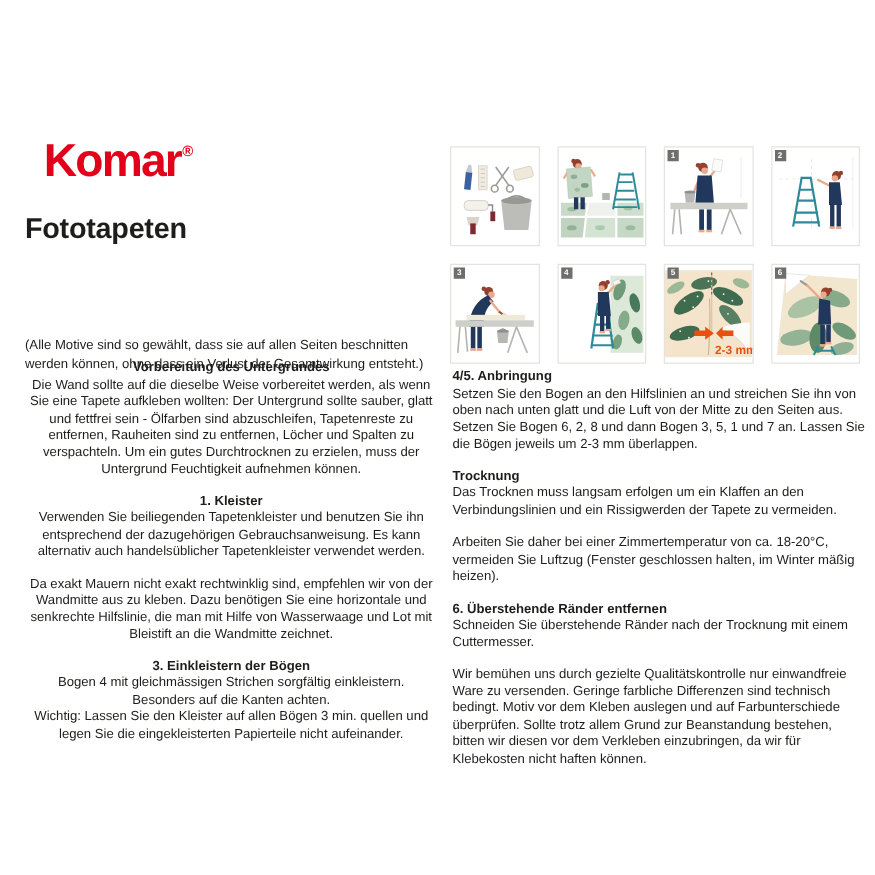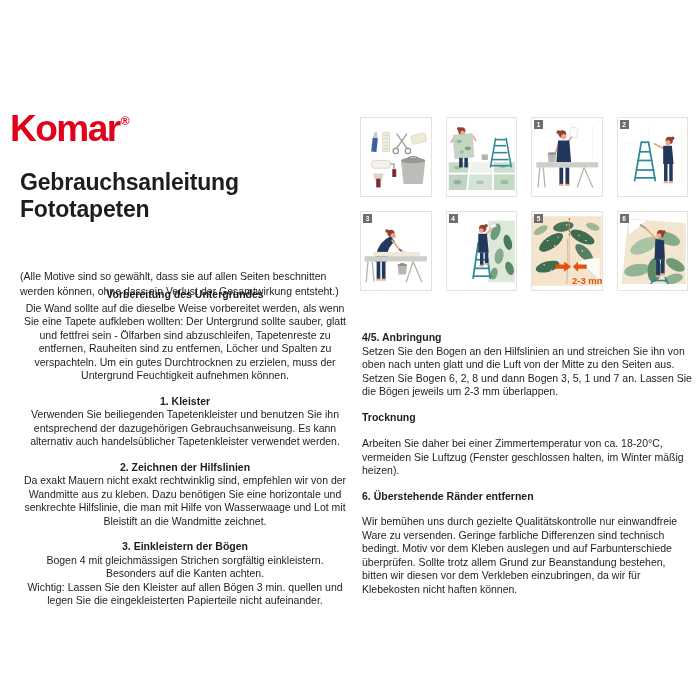--- a/index.html
+++ b/index.html
@@ -1,86 +1,86 @@
 <!DOCTYPE html>
 <html><head>
 <meta charset="utf-8">
 <style>
   html,body{margin:0;padding:0;}
   body{
     width:700px;height:700px;background:#ffffff;position:relative;
     font-family:"Liberation Sans","DejaVu Sans",sans-serif;color:#1d1d1b;
     -webkit-font-smoothing:antialiased;
   }
-  .logo{position:absolute;left:10px;top:110px;color:#e2001a;font-weight:bold;
+  .logo{position:absolute;left:35px;top:110px;color:#e2001a;font-weight:bold;
         font-size:37px;letter-spacing:-1.5px;line-height:38px;}
   .logo .reg{font-size:12px;font-weight:bold;position:relative;top:-16px;left:1px;letter-spacing:0;}
   .doc-title{position:absolute;left:20px;top:169px;font-size:23px;font-weight:bold;
              line-height:27px;letter-spacing:-0.2px;}
   .intro{position:absolute;left:20px;top:243px;width:334px;font-size:10.5px;line-height:14.5px;margin-top:26px;}
   .col{position:absolute;width:330px;font-size:10.5px;line-height:13.5px;}
   .col-left{left:20px;top:288px;text-align:center;}
-  .col-right{left:362px;top:295px;margin-top:36px;}
+  .col-right{left:362px;top:295px;}
   .section{margin-bottom:12px;}
   .section h3{margin:0;font-size:10.5px;line-height:13.5px;font-weight:bold;}
   .section p{margin:0;}
   .section p.gap{margin-top:13px;}
   .illustrations{position:absolute;left:360px;top:117px;width:328px;
                  display:grid;grid-template-columns:repeat(4,1fr);gap:14px;}
   .panel{position:relative;height:80px;background:#fff;border:1px solid #e3e3e0;
          box-sizing:border-box;overflow:hidden;}
   .panel svg{display:block;width:100%;height:100%;}
   .badge{position:absolute;top:2px;left:2px;width:9px;height:9px;background:#6e6e6c;
          color:#fff;font-size:6.5px;line-height:9px;text-align:center;font-weight:bold;}
   .overlap-label{position:absolute;left:40px;top:63px;color:#e8500f;font-weight:bold;
                  font-size:9.5px;white-space:nowrap;}
 </style>
 </head>
 <body>
 
 <div class="logo"><span>Komar</span><span class="reg">®</span></div>
 
 <div class="doc-title">
-  <div>Gebrauchsanleitung</div>
   <div>Fototapeten</div>
 </div>
 
 <div class="intro">(Alle Motive sind so gewählt, dass sie auf allen Seiten beschnitten werden können, ohne dass ein Verlust der Gesamtwirkung entsteht.)</div>
 
 <div class="col col-left">
   <div class="section">
     <h3>Vorbereitung des Untergrundes</h3>
     <p>Die Wand sollte auf die dieselbe Weise vorbereitet werden, als wenn Sie eine Tapete aufkleben wollten: Der Untergrund sollte sauber, glatt und fettfrei sein - Ölfarben sind abzuschleifen, Tapetenreste zu entfernen, Rauheiten sind zu entfernen, Löcher und Spalten zu verspachteln. Um ein gutes Durchtrocknen zu erzielen, muss der Untergrund Feuchtigkeit aufnehmen können.</p>
   </div>
   <div class="section">
     <h3>1. Kleister</h3>
     <p>Verwenden Sie beiliegenden Tapetenkleister und benutzen Sie ihn entsprechend der dazugehörigen Gebrauchsanweisung. Es kann alternativ auch handelsüblicher Tapetenkleister verwendet werden.</p>
   </div>
   <div class="section">
-    <h3>2. Zeichnen der Hilfslinien</h3>
     <p>Da exakt Mauern nicht exakt rechtwinklig sind, empfehlen wir von der Wandmitte aus zu kleben. Dazu benötigen Sie eine horizontale und senkrechte Hilfslinie, die man mit Hilfe von Wasserwaage und Lot mit Bleistift an die Wandmitte zeichnet.</p>
   </div>
   <div class="section">
     <h3>3. Einkleistern der Bögen</h3>
     <p>Bogen 4 mit gleichmässigen Strichen sorgfältig einkleistern. Besonders auf die Kanten achten.</p>
     <p>Wichtig: Lassen Sie den Kleister auf allen Bögen 3 min. quellen und legen Sie die eingekleisterten Papierteile nicht aufeinander.</p>
   </div>
 </div>
 
 <div class="col col-right">
   <div class="section">
     <h3>4/5. Anbringung</h3>
     <p>Setzen Sie den Bogen an den Hilfslinien an und streichen Sie ihn von oben nach unten glatt und die Luft von der Mitte zu den Seiten aus. Setzen Sie Bogen 6, 2, 8 und dann Bogen 3, 5, 1 und 7 an. Lassen Sie die Bögen jeweils um 2-3 mm überlappen.</p>
   </div>
   <div class="section">
     <h3>Trocknung</h3>
+    <p>Das Trocknen muss langsam erfolgen um ein Klaffen an den Verbindungslinien und ein Rissigwerden der Tapete zu vermeiden.</p>
     <p class="gap">Arbeiten Sie daher bei einer Zimmertemperatur von ca. 18-20°C, vermeiden Sie Luftzug (Fenster geschlossen halten, im Winter mäßig heizen).</p>
   </div>
   <div class="section">
     <h3>6. Überstehende Ränder entfernen</h3>
+    <p>Schneiden Sie überstehende Ränder nach der Trocknung mit einem Cuttermesser.</p>
   </div>
   <div class="section">
     <p>Wir bemühen uns durch gezielte Qualitätskontrolle nur einwandfreie Ware zu versenden. Geringe farbliche Differenzen sind technisch bedingt. Motiv vor dem Kleben auslegen und auf Farbunterschiede überprüfen. Sollte trotz allem Grund zur Beanstandung bestehen, bitten wir diesen vor dem Verkleben einzubringen, da wir für Klebekosten nicht haften können.</p>
   </div>
 </div>
 
 <div class="illustrations">
 
   <div class="panel">
     <svg viewBox="0 0 80 80">

